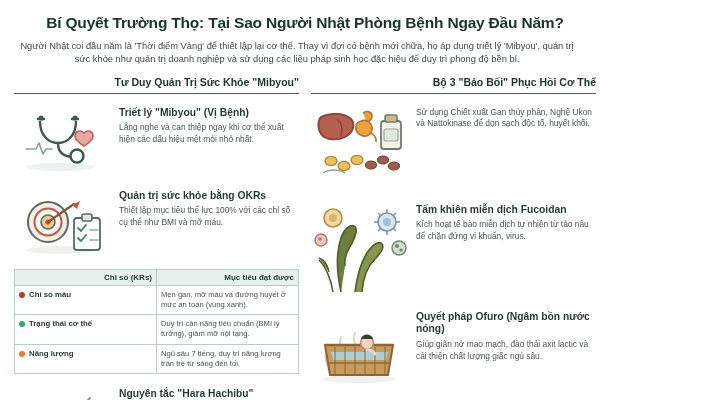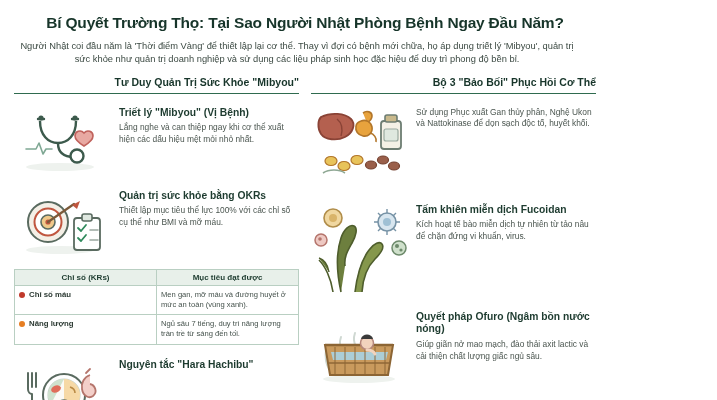--- a/index.html
+++ b/index.html
@@ -58,21 +58,21 @@
     margin:2px 0 10px 0;
     font-size:7.6px;
     table-layout:fixed;
   }
   .okr-table th{
     background:#e8f0ea;
     border:1px solid #b9cfc2;
     color:#1d3b2f;
     font-weight:bold;
     padding:3px 4px;
-    text-align:center;
+    text-align:right;
     font-size:8px;
   }
   .okr-table td{
     border:1px solid #b9cfc2;
     padding:4px 4px;
     vertical-align:top;
     line-height:1.35;
     color:#45524c;
     background:#ffffff;
   }
@@ -150,20 +150,29 @@
               <span class="kcell">
                 <span class="dot" style="background:#c0392b"></span>
                 <span class="kname">Chỉ số máu</span>
               </span>
             </td>
             <td>Men gan, mỡ máu và đường huyết ở mức an toàn (vùng xanh).</td>
           </tr>
           <tr>
             <td class="k">
               <span class="kcell">
+                <span class="dot" style="background:#27ae60"></span>
+                <span class="kname">Trạng thái cơ thể</span>
+              </span>
+            </td>
+            <td>Duy trì cân nặng tiêu chuẩn (BMI lý tưởng), giảm mỡ nội tạng.</td>
+          </tr>
+          <tr>
+            <td class="k">
+              <span class="kcell">
                 <span class="dot" style="background:#e67e22"></span>
                 <span class="kname">Năng lượng</span>
               </span>
             </td>
             <td>Ngủ sâu 7 tiếng, duy trì năng lượng tràn trề từ sáng đến tối.</td>
           </tr>
         </tbody>
       </table>
 
       <div class="item">
@@ -211,21 +220,21 @@
             </g>
             <g fill="#9a5f4a" stroke="#74402f" stroke-width="1.2">
               <ellipse cx="60" cy="62" rx="5.5" ry="4"></ellipse>
               <ellipse cx="72" cy="57" rx="5.5" ry="4"></ellipse>
               <ellipse cx="83" cy="63" rx="5.5" ry="4"></ellipse>
             </g>
             <path d="M12 70c6-4 16-4 22 0" stroke="#8fa894" stroke-width="1.6" fill="none"></path>
           </svg>
         </div>
         <div class="txt">
-          <div class="item-desc">Sử dụng Phục xuất Gan thủy phân, Nghệ Ukon và Nattokinase để dọn sạch độc tố, huyết khối.</div>
+          <div class="item-desc">Sử dụng Chiết xuất Gan thủy phân, Nghệ Ukon và Nattokinase để dọn sạch độc tố, huyết khối.</div>
         </div>
       </div>
 
       <div class="item">
         <div class="art" style="height:96px">
           <svg viewBox="0 0 96 96">
             <path d="M30 92c-4-18-6-36 0-54 3-9 9-14 13-12 4 2 2 10-2 17-5 9-8 14-7 23" fill="#6d7f3e" stroke="#4e5d2c" stroke-width="1.6"></path>
             <path d="M44 92c2-16 5-30 14-42 5-7 11-9 13-6 3 4-2 10-7 15-8 8-12 18-13 33" fill="#85974c" stroke="#4e5d2c" stroke-width="1.6"></path>
             <path d="M22 92c-2-14-8-26-14-32" stroke="#4e5d2c" stroke-width="1.6" fill="none"></path>
             <path d="M8 58c6 2 9 8 10 14" fill="#6d7f3e" stroke="#4e5d2c" stroke-width="1.4"></path>

